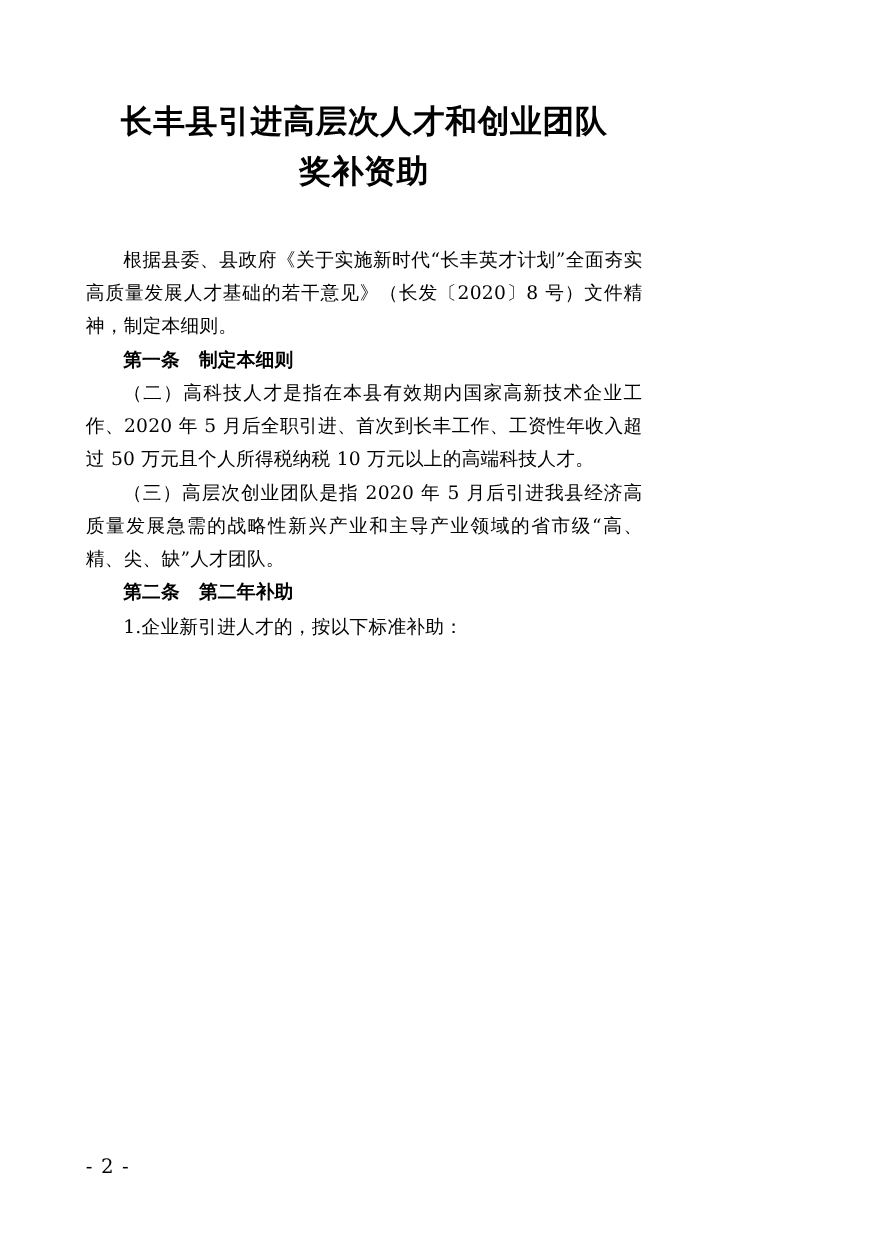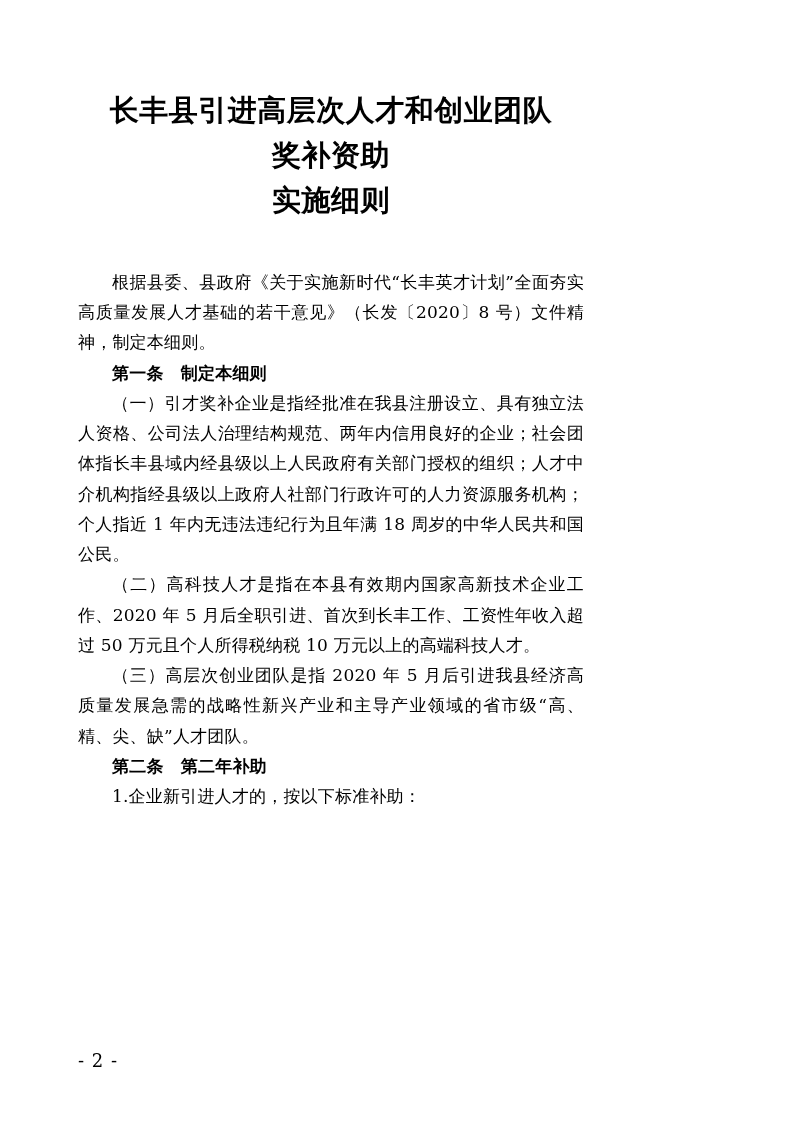--- a/index.html
+++ b/index.html
@@ -62,27 +62,25 @@
     letter-spacing: 1px;
   }
 </style>
 </head>
 <body>
 
 <div class="page">
 
   <h1 class="doc-title">
     <span class="title-line">长丰县引进高层次人才和创业团队奖补资助</span>
-    <span class="title-line">实施细则</span>
   </h1>
 
   <div class="body-block">
     <p class="para indent">根据县委、县政府《关于实施新时代“长丰英才计划”全面夯实高质量发展人才基础的若干意见》（长发〔2020〕8 号）文件精神，制定本细则。</p>
     <p class="para heading">第一条　制定本细则</p>
-    <p class="para indent">（一）引才奖补企业是指经批准在我县注册设立、具有独立法人资格、公司法人治理结构规范、两年内信用良好的企业；社会团体指长丰县域内经县级以上人民政府有关部门授权的组织；人才中介机构指经县级以上政府人社部门行政许可的人力资源服务机构；个人指近 1 年内无违法违纪行为且年满 18 周岁的中华人民共和国公民。</p>
     <p class="para indent">（二）高科技人才是指在本县有效期内国家高新技术企业工作、2020 年 5 月后全职引进、首次到长丰工作、工资性年收入超过 50 万元且个人所得税纳税 10 万元以上的高端科技人才。</p>
     <p class="para indent">（三）高层次创业团队是指 2020 年 5 月后引进我县经济高质量发展急需的战略性新兴产业和主导产业领域的省市级“高、精、尖、缺”人才团队。</p>
     <p class="para heading">第二条　第二年补助</p>
     <p class="para indent">1.企业新引进人才的，按以下标准补助：</p>
   </div>
 
   <div class="page-number">- 2 -</div>
 
 </div>
 

